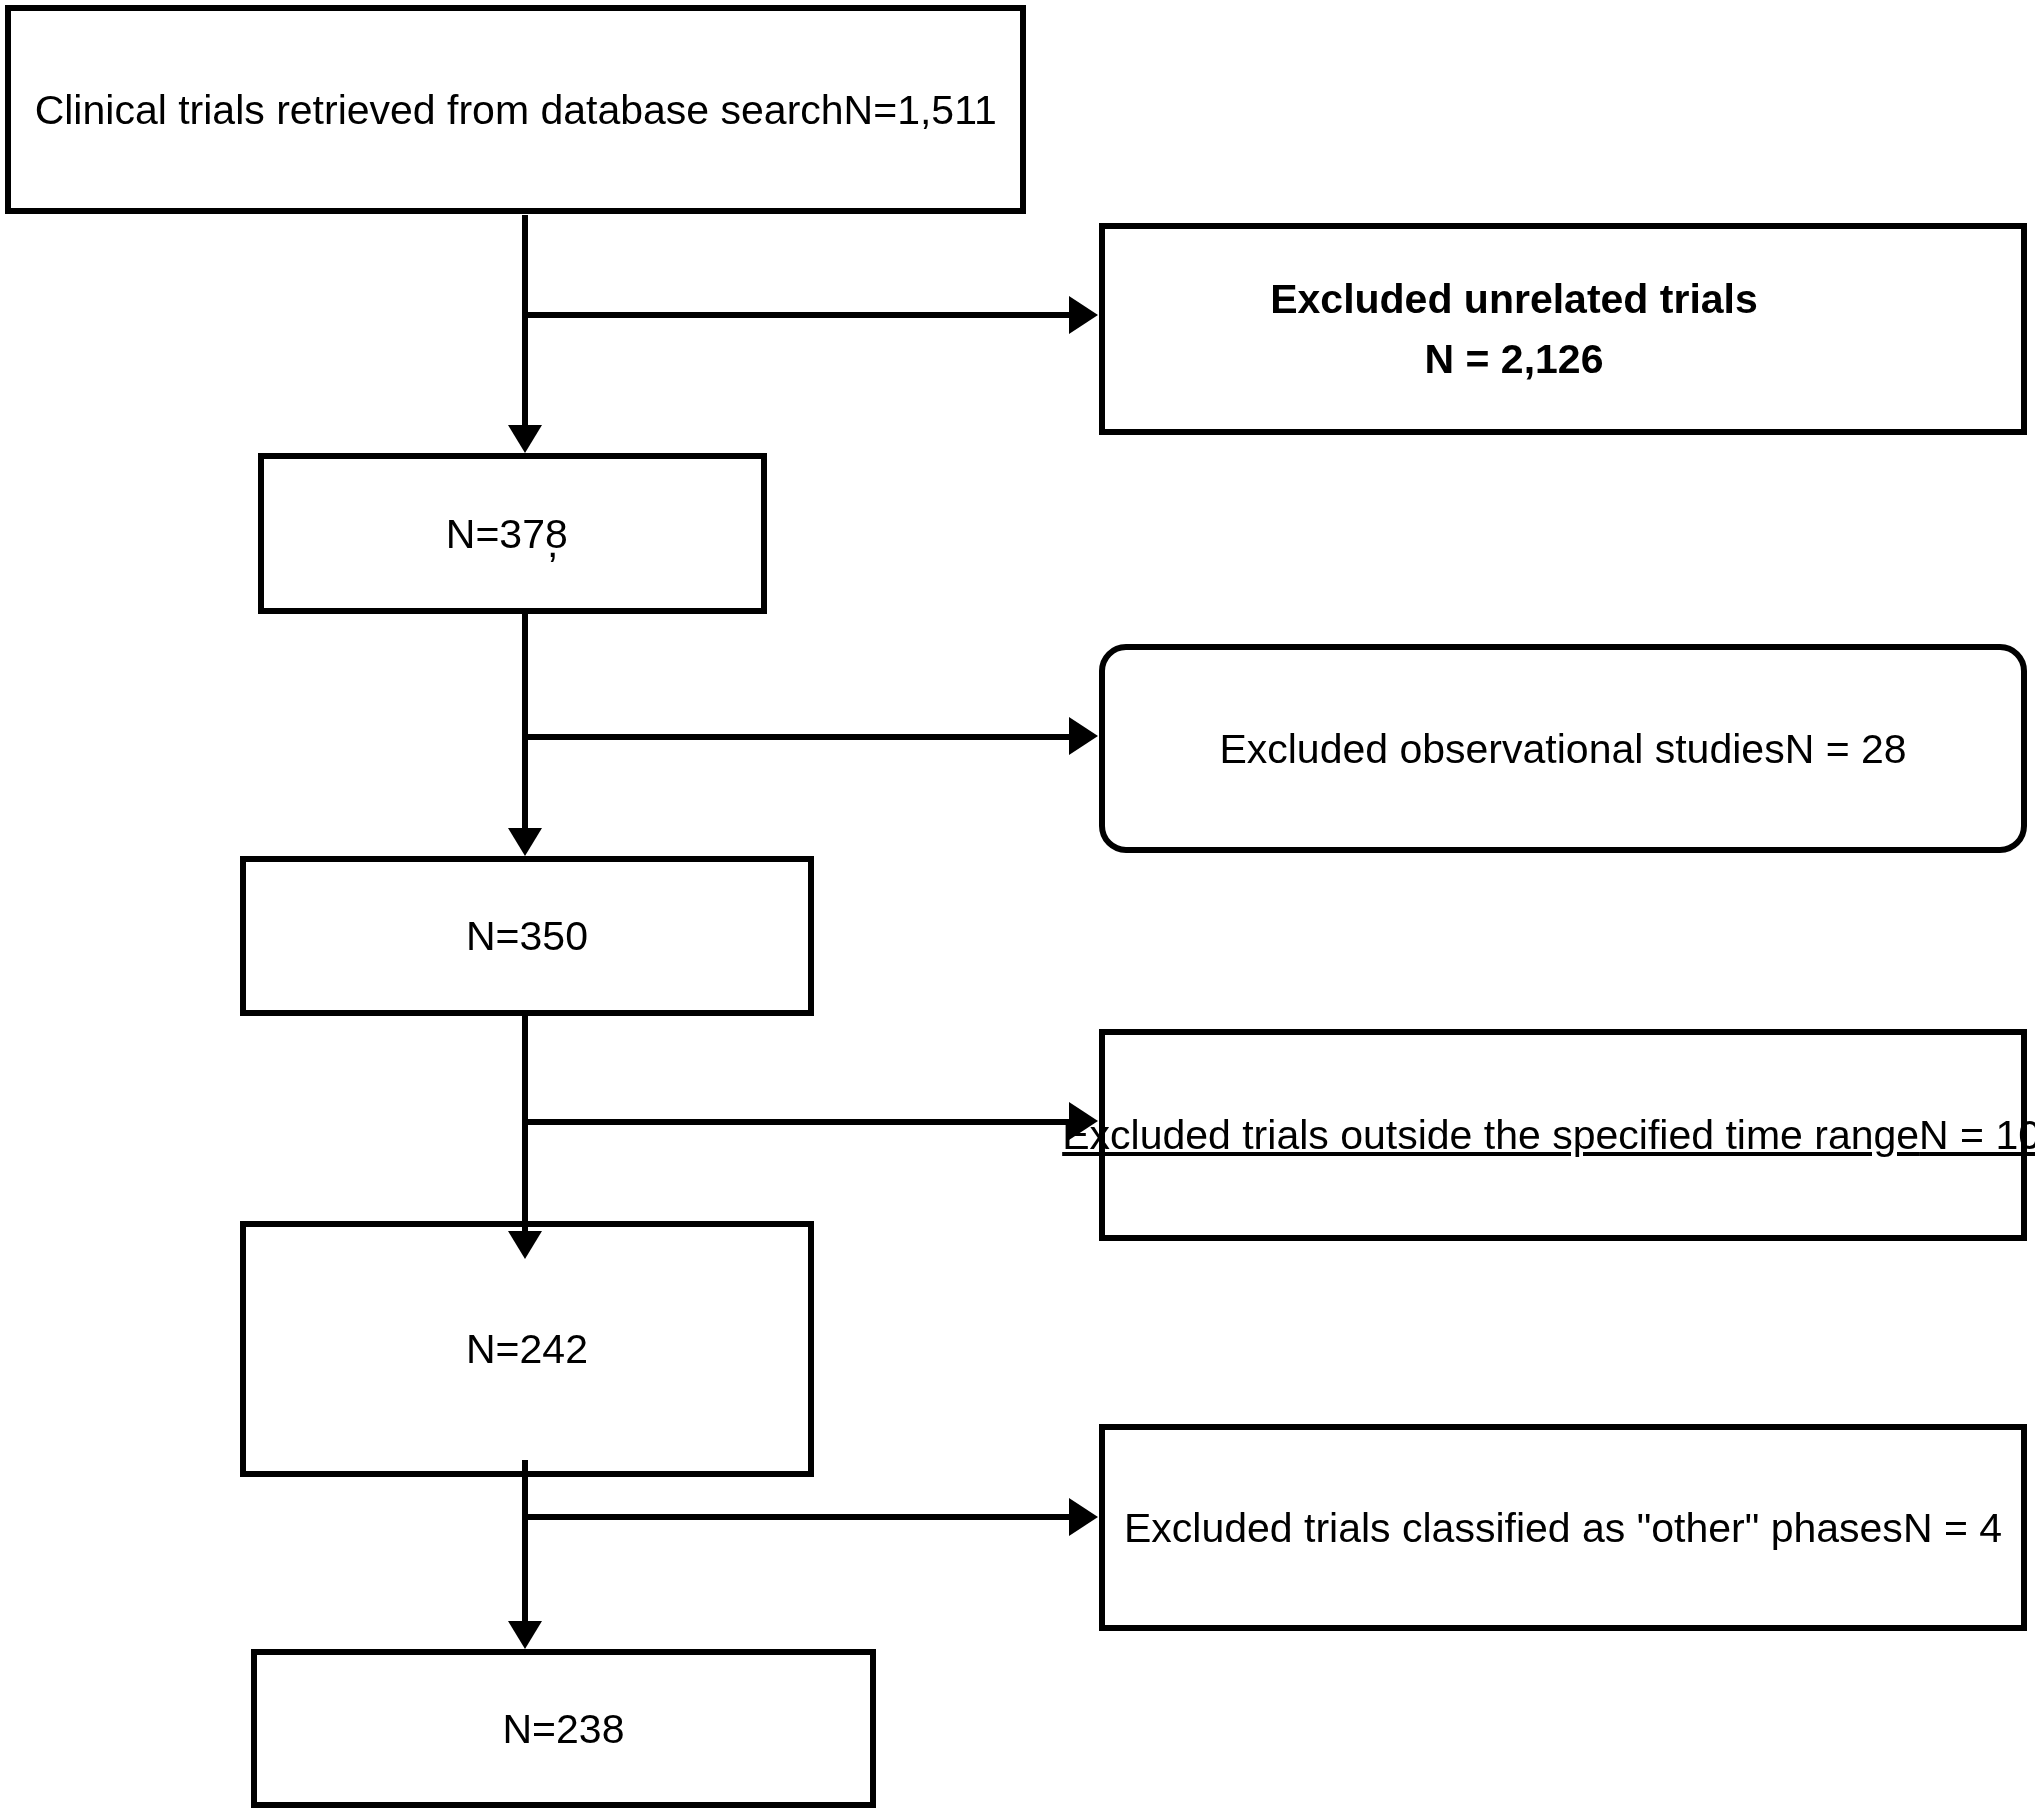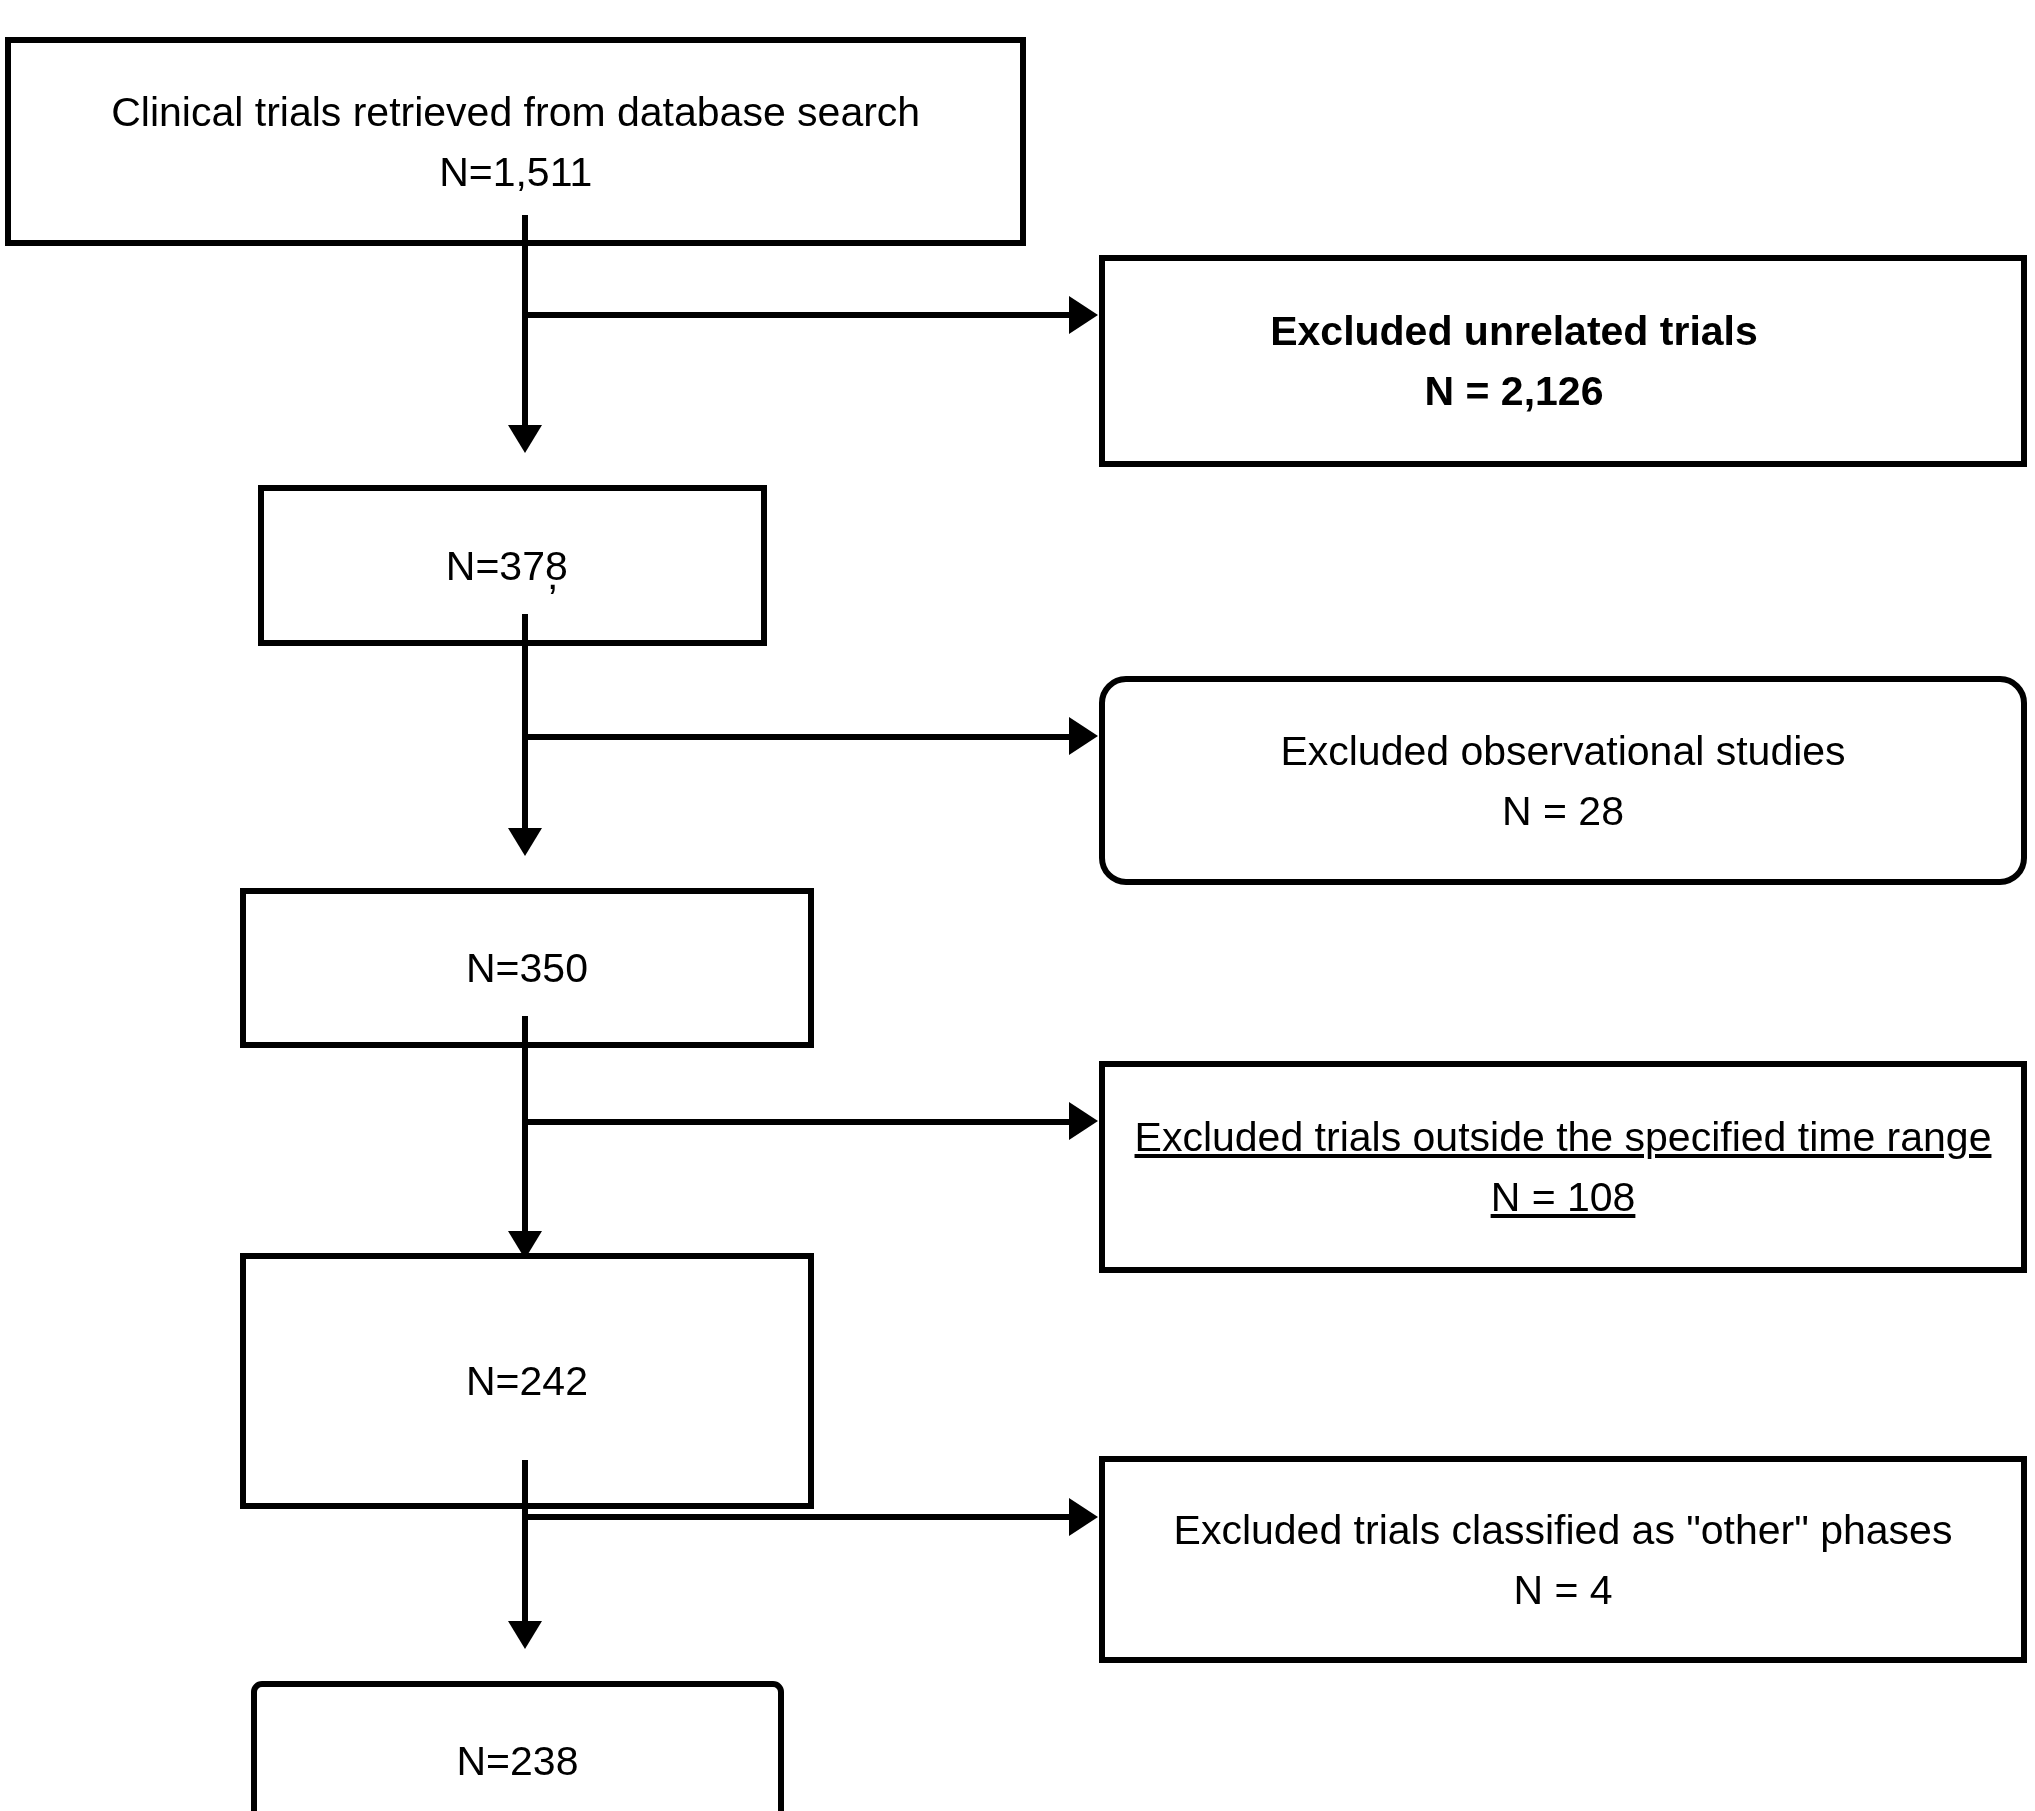--- a/index.html
+++ b/index.html
@@ -10,25 +10,23 @@
     font-family:"Liberation Sans", sans-serif;
     color:#000000;
     overflow:hidden;
   }
   .box{
     position:absolute;
     box-sizing:border-box;
     border:6.2px solid #000000;
     background:#ffffff;
     display:flex;
-    flex-direction:column;
     align-items:center;
     justify-content:center;
     text-align:center;
-    margin-top:32px;
   }
   .tline{
     font-size:41px;
     line-height:60px;
     white-space:nowrap;
   }
   .nudge-left{transform:translateX(-49px);}
   .vline,.hline{position:absolute;background:#000000;}
   .arrow-down{
     position:absolute;width:0;height:0;
@@ -62,21 +60,21 @@
   </div>
 
   <div class="box" style="left:240px;top:856px;width:574px;height:160px;">
     <div class="tline">N=350</div>
   </div>
 
   <div class="box" style="left:240px;top:1221px;width:574px;height:256px;">
     <div class="tline">N=242</div>
   </div>
 
-  <div class="box" style="left:251px;top:1649px;width:533px;height:159px;border-radius:11px;">
+  <div class="box" style="left:251px;top:1649px;width:625px;height:159px;">
     <div class="tline">N=238</div>
   </div>
 
   <div class="box" style="left:1099px;top:223px;width:928px;height:212px;font-weight:bold;">
     <div class="nudge-left">
       <div class="tline">Excluded unrelated trials</div>
       <div class="tline">N = 2,126</div>
     </div>
   </div>
 

